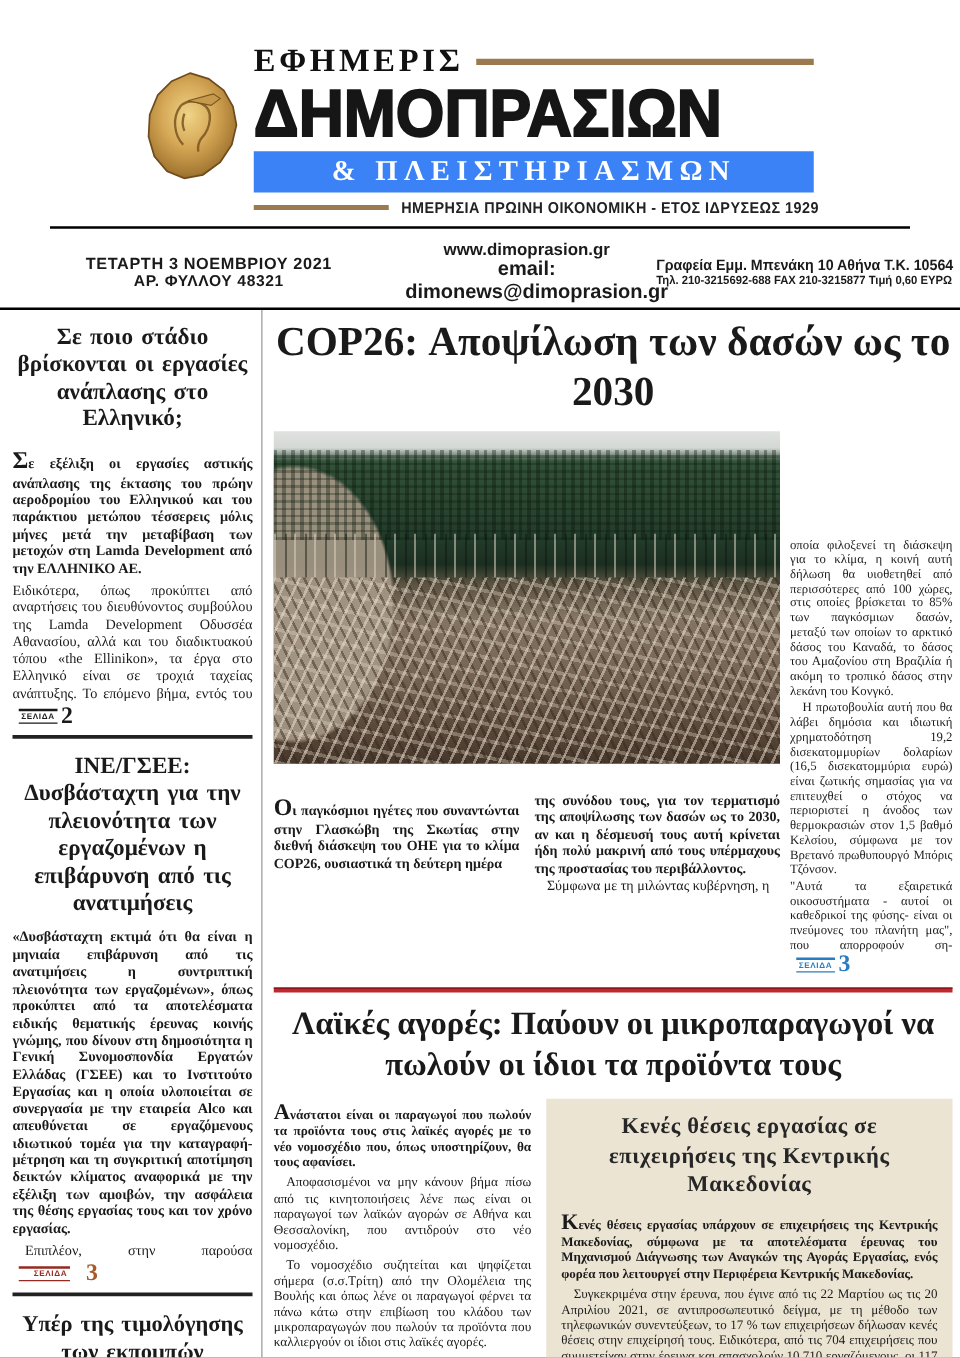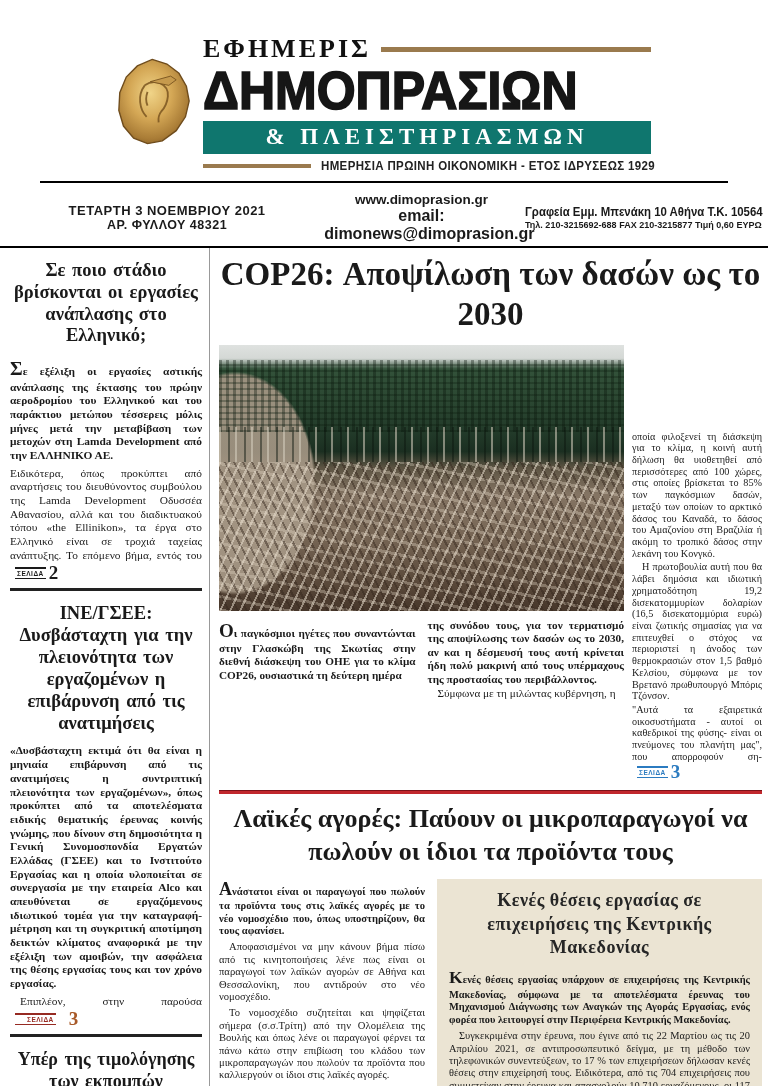--- a/index.html
+++ b/index.html
@@ -9,21 +9,21 @@
   
   .masthead{display:flex;align-items:center;justify-content:center;gap:12px;padding-top:34px;}
   .coin{flex:0 0 auto;}
   .mast-text{width:448px;display:flex;flex-direction:column;}
   .mast-row1{display:flex;align-items:center;gap:10px;}
   .ephimeris{font-weight:bold;font-size:26px;letter-spacing:3px;color:#111;}
   .brown-line{flex:1;height:5px;background:#9a7a4e;}
   .mast-title{font-family:"Liberation Sans",sans-serif;font-weight:bold;font-size:50px;
               letter-spacing:0px;color:#161616;line-height:1.02;-webkit-text-stroke:1.6px #161616;
               transform:scaleY(1.06);transform-origin:top left;white-space:nowrap;}
-  .mast-banner{margin-top:6px;background:#0f766e;color:#fff;text-align:center;
+  .mast-banner{margin-top:6px;background:#3b82f6;color:#fff;text-align:center;
                font-weight:bold;font-size:23px;letter-spacing:5px;padding:3px 0 4px;}
   .mast-row4{display:flex;align-items:center;gap:10px;margin-top:5px;}
   .brown-line.short{flex:0 0 108px;height:4px;}
   .tagline{flex:1;font-family:"Liberation Sans",sans-serif;font-weight:bold;font-size:12.5px;
            color:#222;white-space:nowrap;transform:scaleX(.92);transform-origin:left;letter-spacing:.4px;}
   
   .rule-top{margin:8px 40px 0;border-top:2px solid #000;}
   .dateline{display:flex;align-items:center;padding:9px 10px 3px;
             font-family:"Liberation Sans",sans-serif;}
   .dl-left{width:42%;text-align:center;}
@@ -69,21 +69,21 @@
   .trunks{position:absolute;left:0;right:0;top:31%;height:13%;
     background:repeating-linear-gradient(90deg,rgba(215,208,192,.55) 0 2px,rgba(20,32,22,.0) 2px 9px,
                rgba(10,20,12,.45) 9px 11px,rgba(20,32,22,.0) 11px 16px);}
   .canopy{position:absolute;left:0;right:0;top:6%;height:27%;
     background:repeating-linear-gradient(90deg,rgba(8,20,10,.35) 0 3px,transparent 3px 7px),
                repeating-linear-gradient(0deg,rgba(12,28,14,.3) 0 2px,transparent 2px 6px);}
   .debris{position:absolute;left:0;right:0;top:44%;bottom:0;
     background:repeating-linear-gradient(115deg,rgba(236,226,210,.5) 0 2px,transparent 2px 9px),
                repeating-linear-gradient(63deg,rgba(52,38,28,.45) 0 2px,transparent 2px 8px),
                repeating-linear-gradient(12deg,rgba(222,210,192,.35) 0 3px,transparent 3px 13px);}
-  .two-cols{display:flex;gap:12px;margin-top:8px;}
+  .two-cols{display:flex;gap:12px;margin-top:24px;}
   .two-cols .tcol{flex:1;}
   .cop-col{font-size:11.2px;line-height:1.22;text-align:justify;margin:0;}
   .cop-right{flex:1;padding-top:86px;font-size:10.2px;line-height:1.15;text-align:justify;overflow:hidden;}
   .cop-right p{margin:0 0 2px;text-align:justify;}
   .red-rule{height:3px;background:#c1272d;border-top:1px solid #7d1118;margin:8px 0 2px;}
   
   .laikes-head{font-size:26px;font-weight:bold;text-align:center;line-height:1.3;margin:8px 0 10px;}
   .laikes-body{display:flex;gap:12px;}
   .laikes-left{width:206px;flex:0 0 auto;font-size:10.6px;}
   .laikes-left .par{font-size:10.6px;line-height:1.17;}

